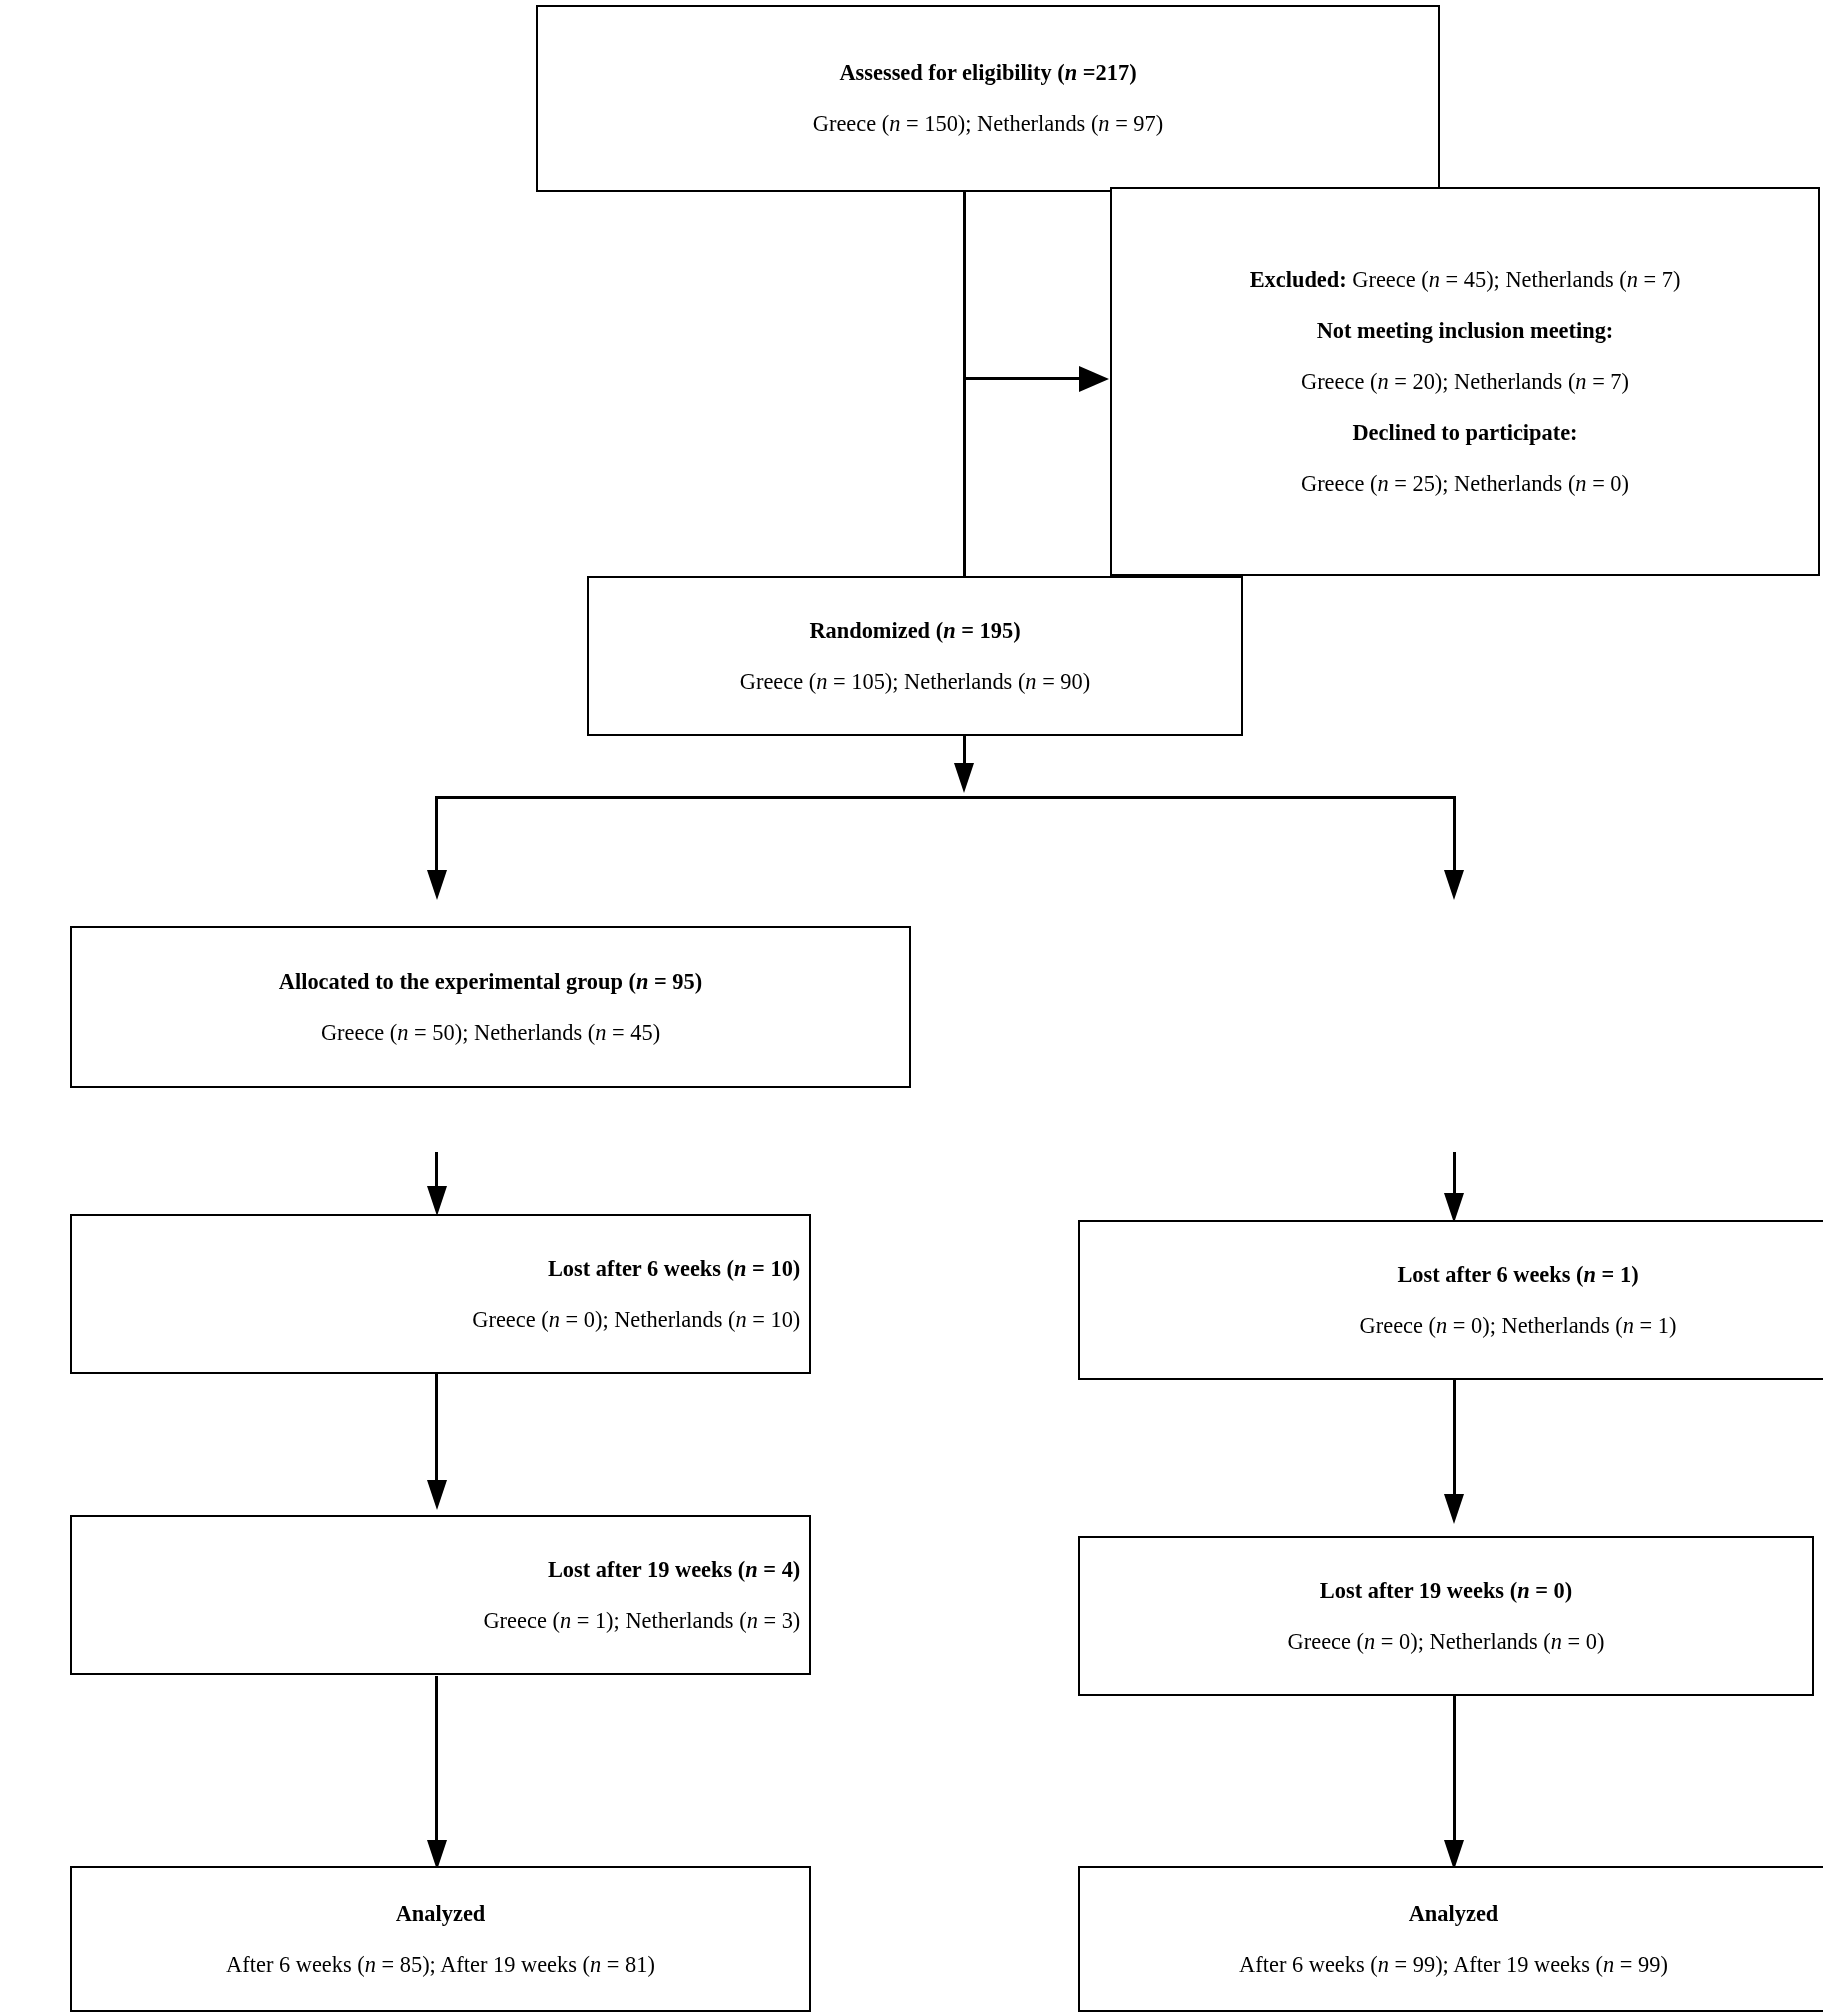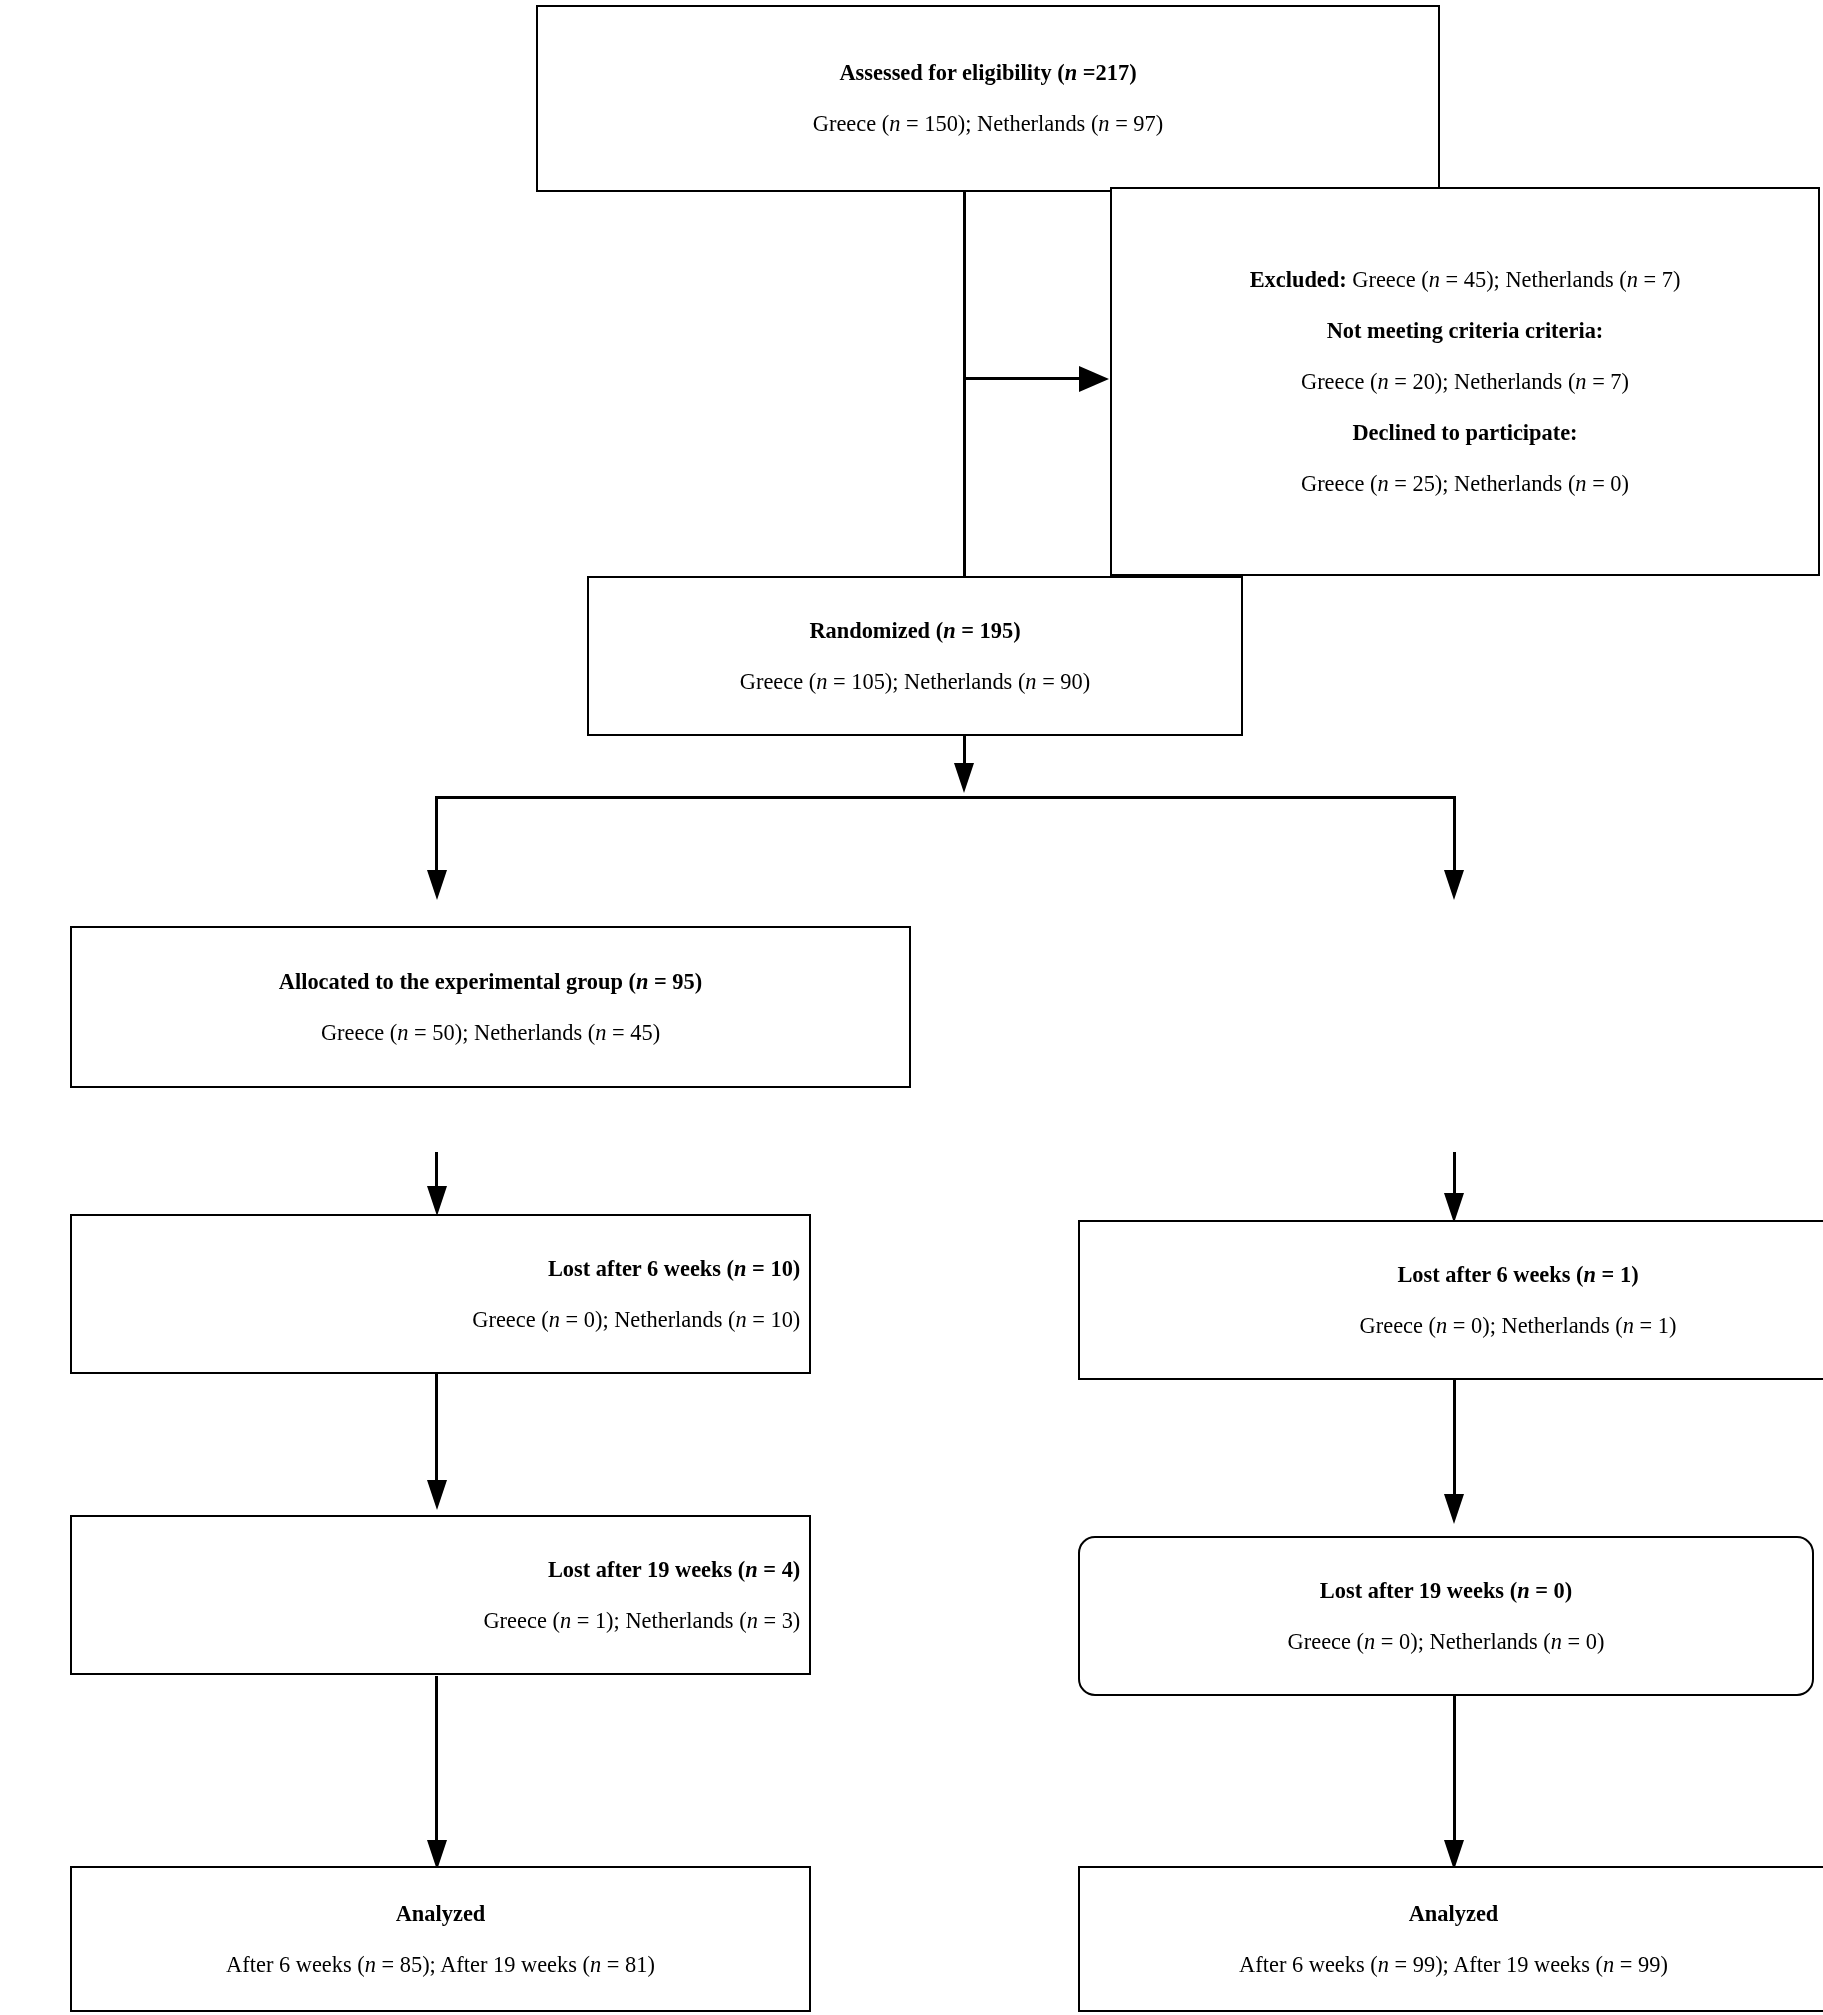--- a/index.html
+++ b/index.html
@@ -82,21 +82,21 @@
 
   <div class="vline" style="left:915px; top:192px; height:384px;"></div>
 
   <div class="hline" style="left:918px; top:377px; width:117px;"></div>
   <div class="arrow-right" style="left:1031px; top:366px;"></div>
 
   <div class="node" style="left:1062px; top:187px; width:710px; height:389px;">
     <div class="line">
       <span class="bold" style="font-weight:bold;">Excluded:</span><span> Greece (<i class="vn">n</i> = 45); Netherlands (<i class="vn">n</i> = 7)</span>
     </div>
-    <div class="line bold">Not meeting criteria criteria:</div>
+    <div class="line bold">Not meeting inclusion meeting:</div>
     <div class="line">Greece (<i class="vn">n</i> = 20); Netherlands (<i class="vn">n</i> = 7)</div>
     <div class="line bold">Declined to participate:</div>
     <div class="line">Greece (<i class="vn">n</i> = 25); Netherlands (<i class="vn">n</i> = 0)</div>
   </div>
 
   <div class="node" style="left:539px; top:576px; width:656px; height:160px;">
     <div class="line bold">Randomized (<i class="vn">n</i> = 195)</div>
     <div class="line">Greece (<i class="vn">n</i> = 105); Netherlands (<i class="vn">n</i> = 90)</div>
   </div>
 
@@ -134,21 +134,21 @@
   <div class="arrow-down" style="left:379px; top:1480px;"></div>
 
   <div class="vline" style="left:1405px; top:1380px; height:122px;"></div>
   <div class="arrow-down" style="left:1396px; top:1494px;"></div>
 
   <div class="node" style="left:22px; top:1515px; width:741px; height:160px;text-align:right;">
     <div class="line bold">Lost after 19 weeks (<i class="vn">n</i> = 4)</div>
     <div class="line">Greece (<i class="vn">n</i> = 1); Netherlands (<i class="vn">n</i> = 3)</div>
   </div>
 
-  <div class="node" style="left:1030px; top:1536px; width:736px; height:160px;border-radius:17px;">
+  <div class="node" style="left:1030px; top:1536px; width:736px; height:160px;">
     <div class="line bold">Lost after 19 weeks (<i class="vn">n</i> = 0)</div>
     <div class="line">Greece (<i class="vn">n</i> = 0); Netherlands (<i class="vn">n</i> = 0)</div>
   </div>
 
   <div class="vline" style="left:387px; top:1676px; height:165px;"></div>
   <div class="arrow-down" style="left:379px; top:1840px;"></div>
 
   <div class="vline" style="left:1405px; top:1696px; height:146px;"></div>
   <div class="arrow-down" style="left:1396px; top:1840px;"></div>
 

